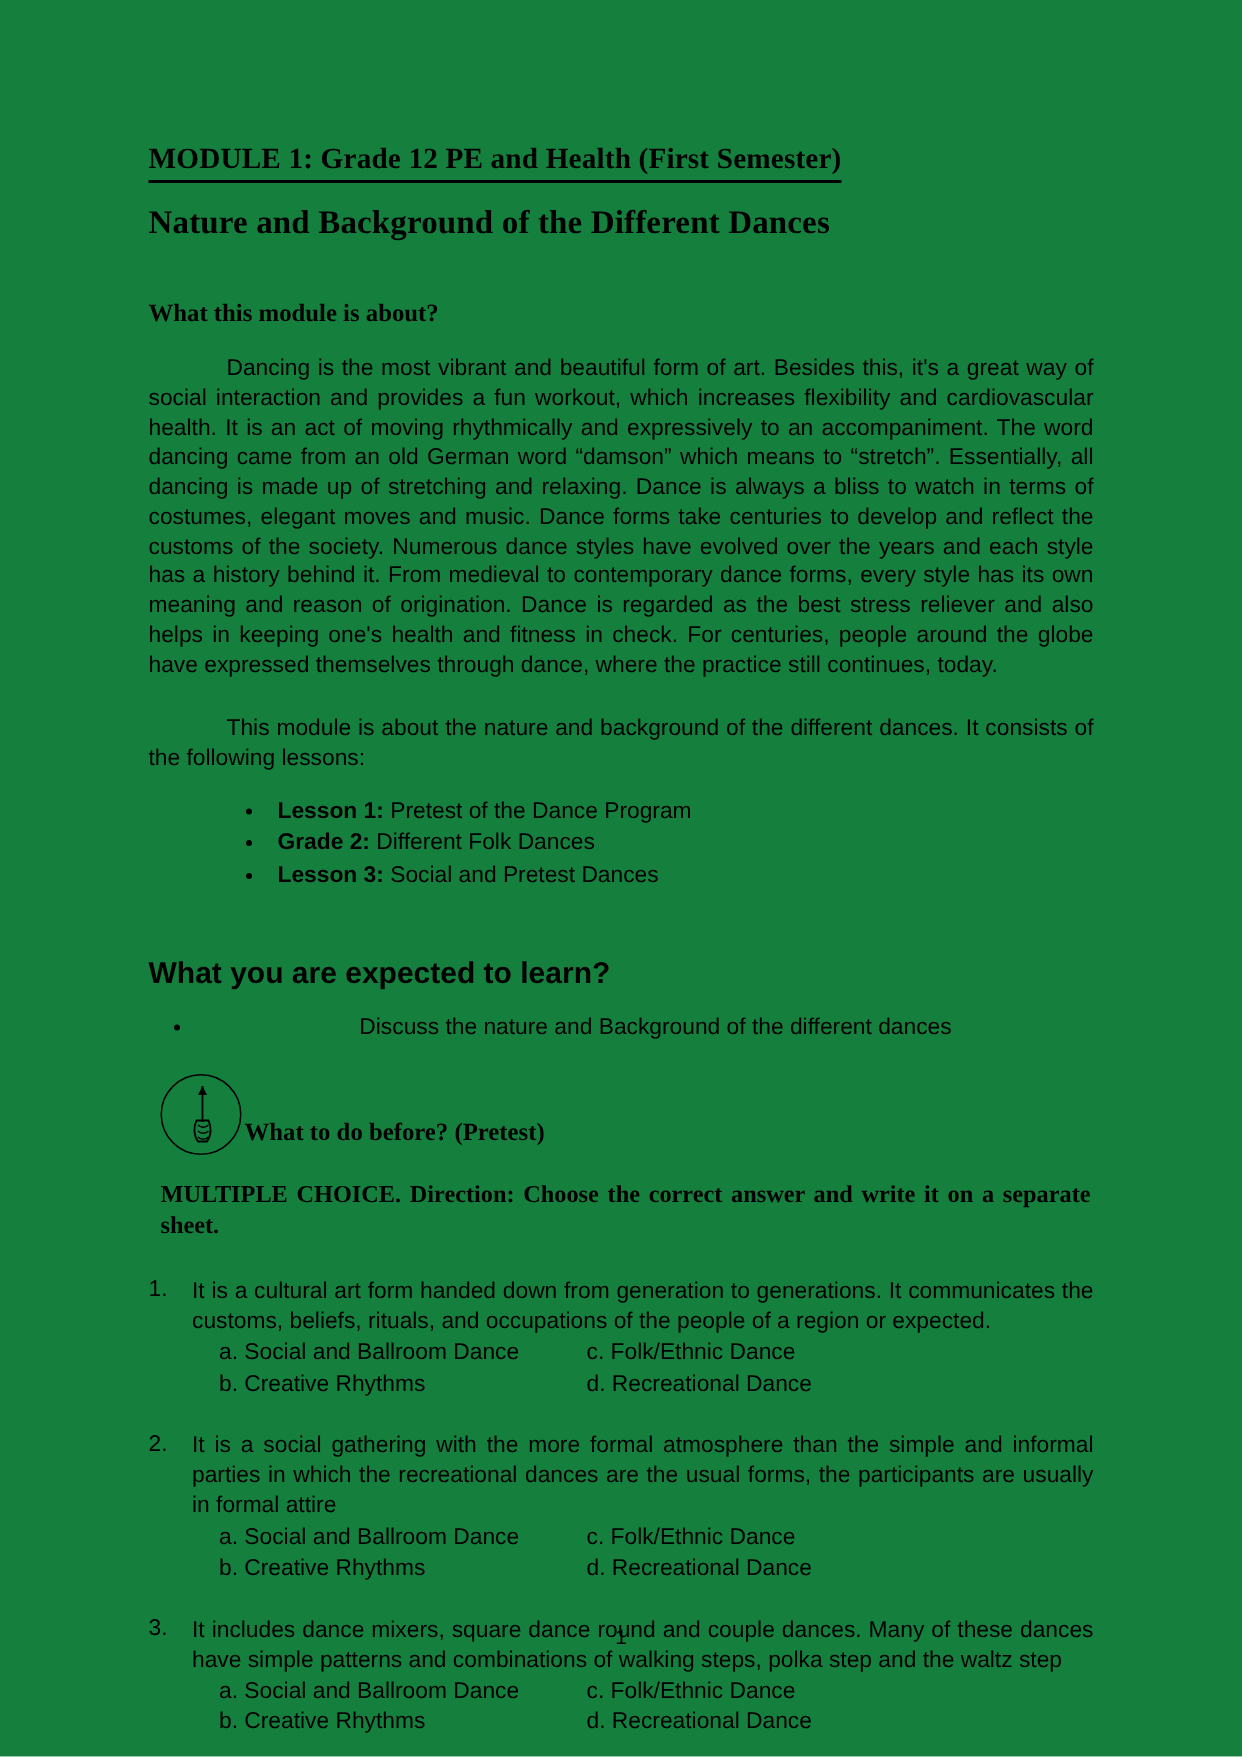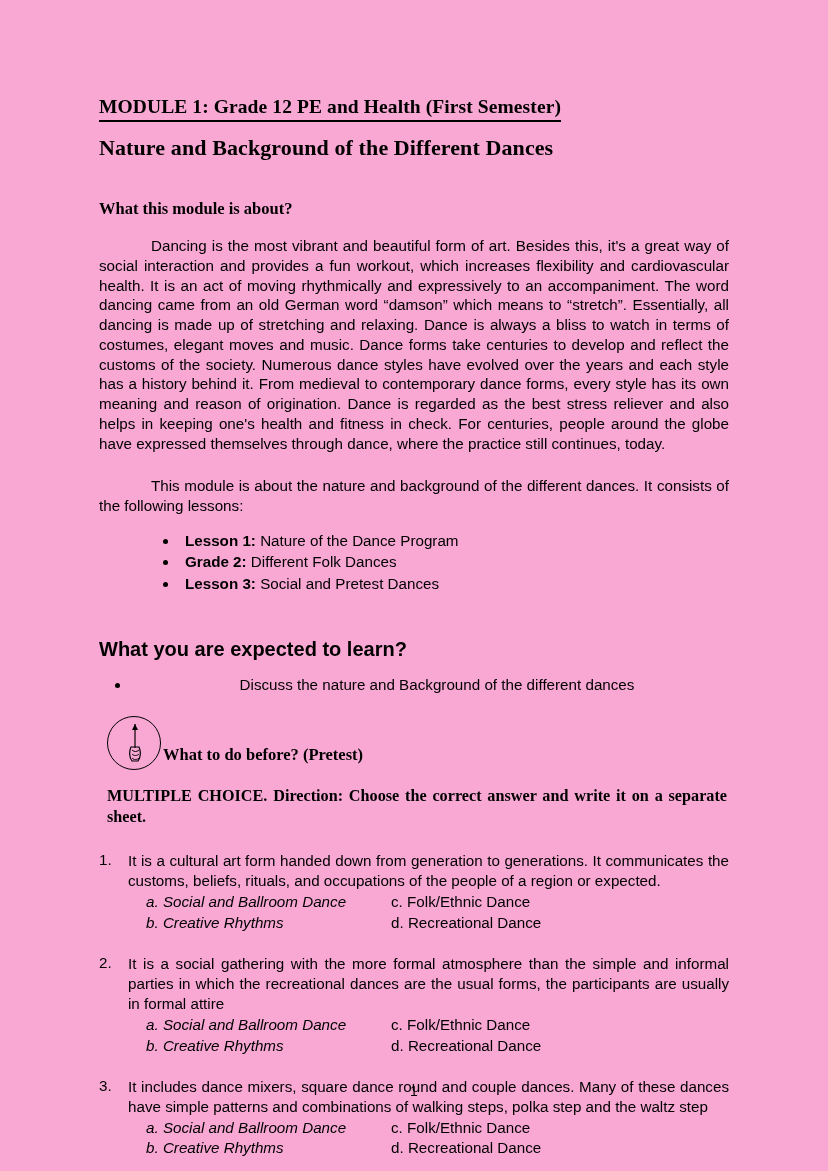--- a/index.html
+++ b/index.html
@@ -13,21 +13,21 @@
     position: relative;
     font-family: "Liberation Serif", serif;
     color: #000000;
     overflow: hidden;
   }
   .page {
     position: absolute;
     left: 0; top: 0;
     width: 828px;
     height: 1171px;
-    background: #f9a8d4;
+    background: #15803d;
   }
   .content {
     position: absolute;
     left: 99px;
     top: 96px;
     width: 630px;
   }
 
   .module-title {
     font-family: "Liberation Serif", serif;
@@ -163,21 +163,21 @@
   .choices {
     margin-top: 1px;
     padding-left: 18px;
   }
   .choice-row {
     display: flex;
     font-family: "Liberation Sans", sans-serif;
     font-size: 15.2px;
     line-height: 1.33;
   }
-  .choice-a { width: 245px; font-style: italic; }
+  .choice-a { width: 245px; }
   .choice-b { width: 250px; }
   .page-number {
     position: absolute;
     left: 0;
     right: 0;
     top: 1083px;
     text-align: center;
     font-family: "Liberation Sans", sans-serif;
     font-size: 14px;
   }
@@ -194,21 +194,21 @@
 
     <h2 class="doc-title">Nature and Background of the Different Dances</h2>
 
     <h3 class="section-head">What this module is about?</h3>
 
     <p class="para">Dancing is the most vibrant and beautiful form of art. Besides this, it's a great way of social interaction and provides a fun workout, which increases flexibility and cardiovascular health. It is an act of moving rhythmically and expressively to an accompaniment. The word dancing came from an old German word “damson” which means to “stretch”. Essentially, all dancing is made up of stretching and relaxing. Dance is always a bliss to watch in terms of costumes, elegant moves and music. Dance forms take centuries to develop and reflect the customs of the society. Numerous dance styles have evolved over the years and each style has a history behind it. From medieval to contemporary dance forms, every style has its own meaning and reason of origination. Dance is regarded as the best stress reliever and also helps in keeping one's health and fitness in check. For centuries, people around the globe have expressed themselves through dance, where the practice still continues, today.</p>
 
     <p class="para2">This module is about the nature and background of the different dances. It consists of the following lessons:</p>
 
     <ul class="lessons">
-      <li><b>Lesson 1:</b><span> Nature of the Dance Program</span></li>
+      <li><b>Lesson 1:</b><span> Pretest of the Dance Program</span></li>
       <li><b>Grade 2:</b><span> Different Folk Dances</span></li>
       <li><b>Lesson 3:</b><span> Social and Pretest Dances</span></li>
     </ul>
 
     <h3 class="expected-head">What you are expected to learn?</h3>
 
     <ul class="expected">
       <li>Discuss the nature and Background of the different dances</li>
     </ul>
 

